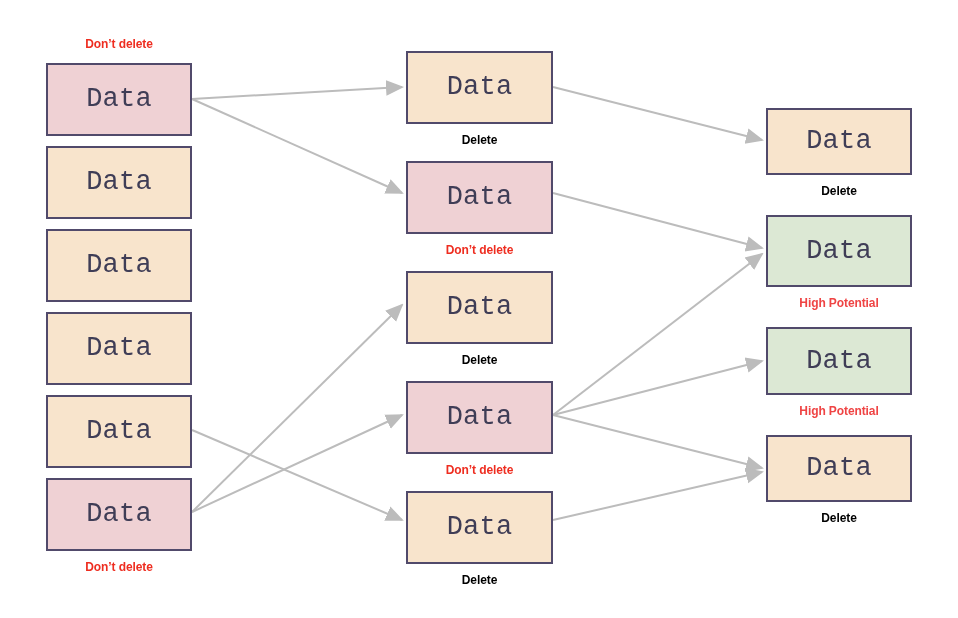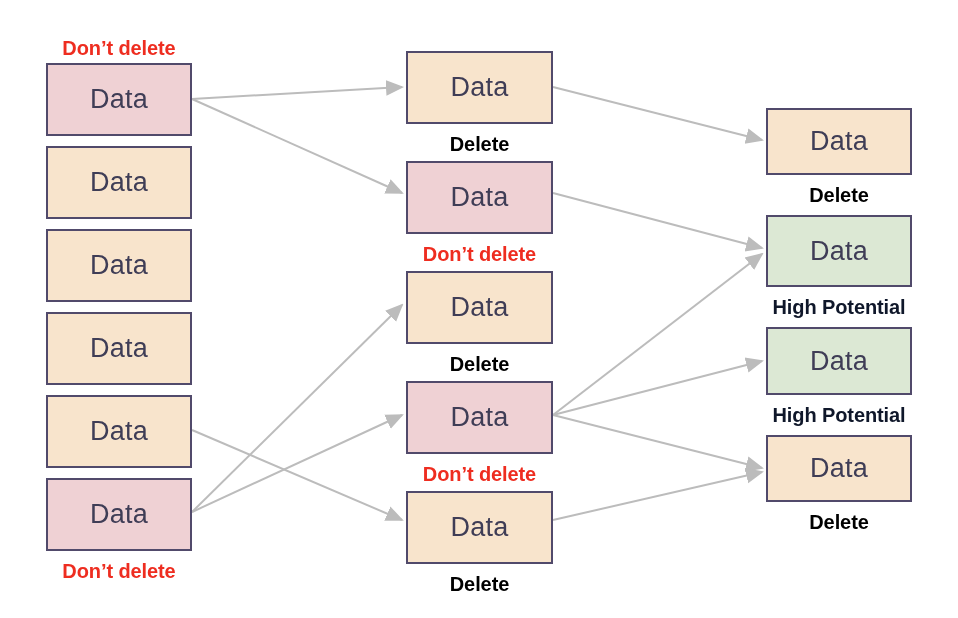--- a/index.html
+++ b/index.html
@@ -28,45 +28,45 @@
   }
   .node {
     position: absolute;
     box-sizing: border-box;
     border: 2px solid #514a6b;
     display: flex;
     align-items: center;
     justify-content: center;
   }
   .node-label {
-    font-family: Liberation Sans, sans-serif;
+    font-family: Liberation Mono, monospace;
     font-size: 27px;
     color: #3f3d56;
     letter-spacing: 0.2px;
     line-height: 1;
     white-space: nowrap;
   }
   .fill-pink   { background: #efd1d4; }
   .fill-cream  { background: #f8e4cc; }
   .fill-green  { background: #dce8d4; }
 
   .tag {
     position: absolute;
     font-family: "Liberation Sans", sans-serif;
-    font-size: 20px;
+    font-size: 12px;
     font-weight: bold;
     letter-spacing: -0.1px;
     white-space: nowrap;
     text-align: center;
     line-height: 1;
     transform: translateX(-50%);
   }
   .tag-red    { color: #ee2d20; }
   .tag-orange { color: #000000; }
-  .tag-green  { color: #0f172a; }
+  .tag-green  { color: #ef4444; }
 </style>
 </head>
 <body>
 
 <div id="canvas">
 
   <svg id="edge-layer" viewBox="0 0 958 618" width="958" height="618" aria-hidden="true">
     <defs>
       <marker id="arrowhead" markerWidth="9" markerHeight="9" refX="8" refY="4.5" orient="auto" markerUnits="strokeWidth">
         <path d="M0,0.6 L9,4.5 L0,8.4 Z" fill="#bcbcbc"></path>

